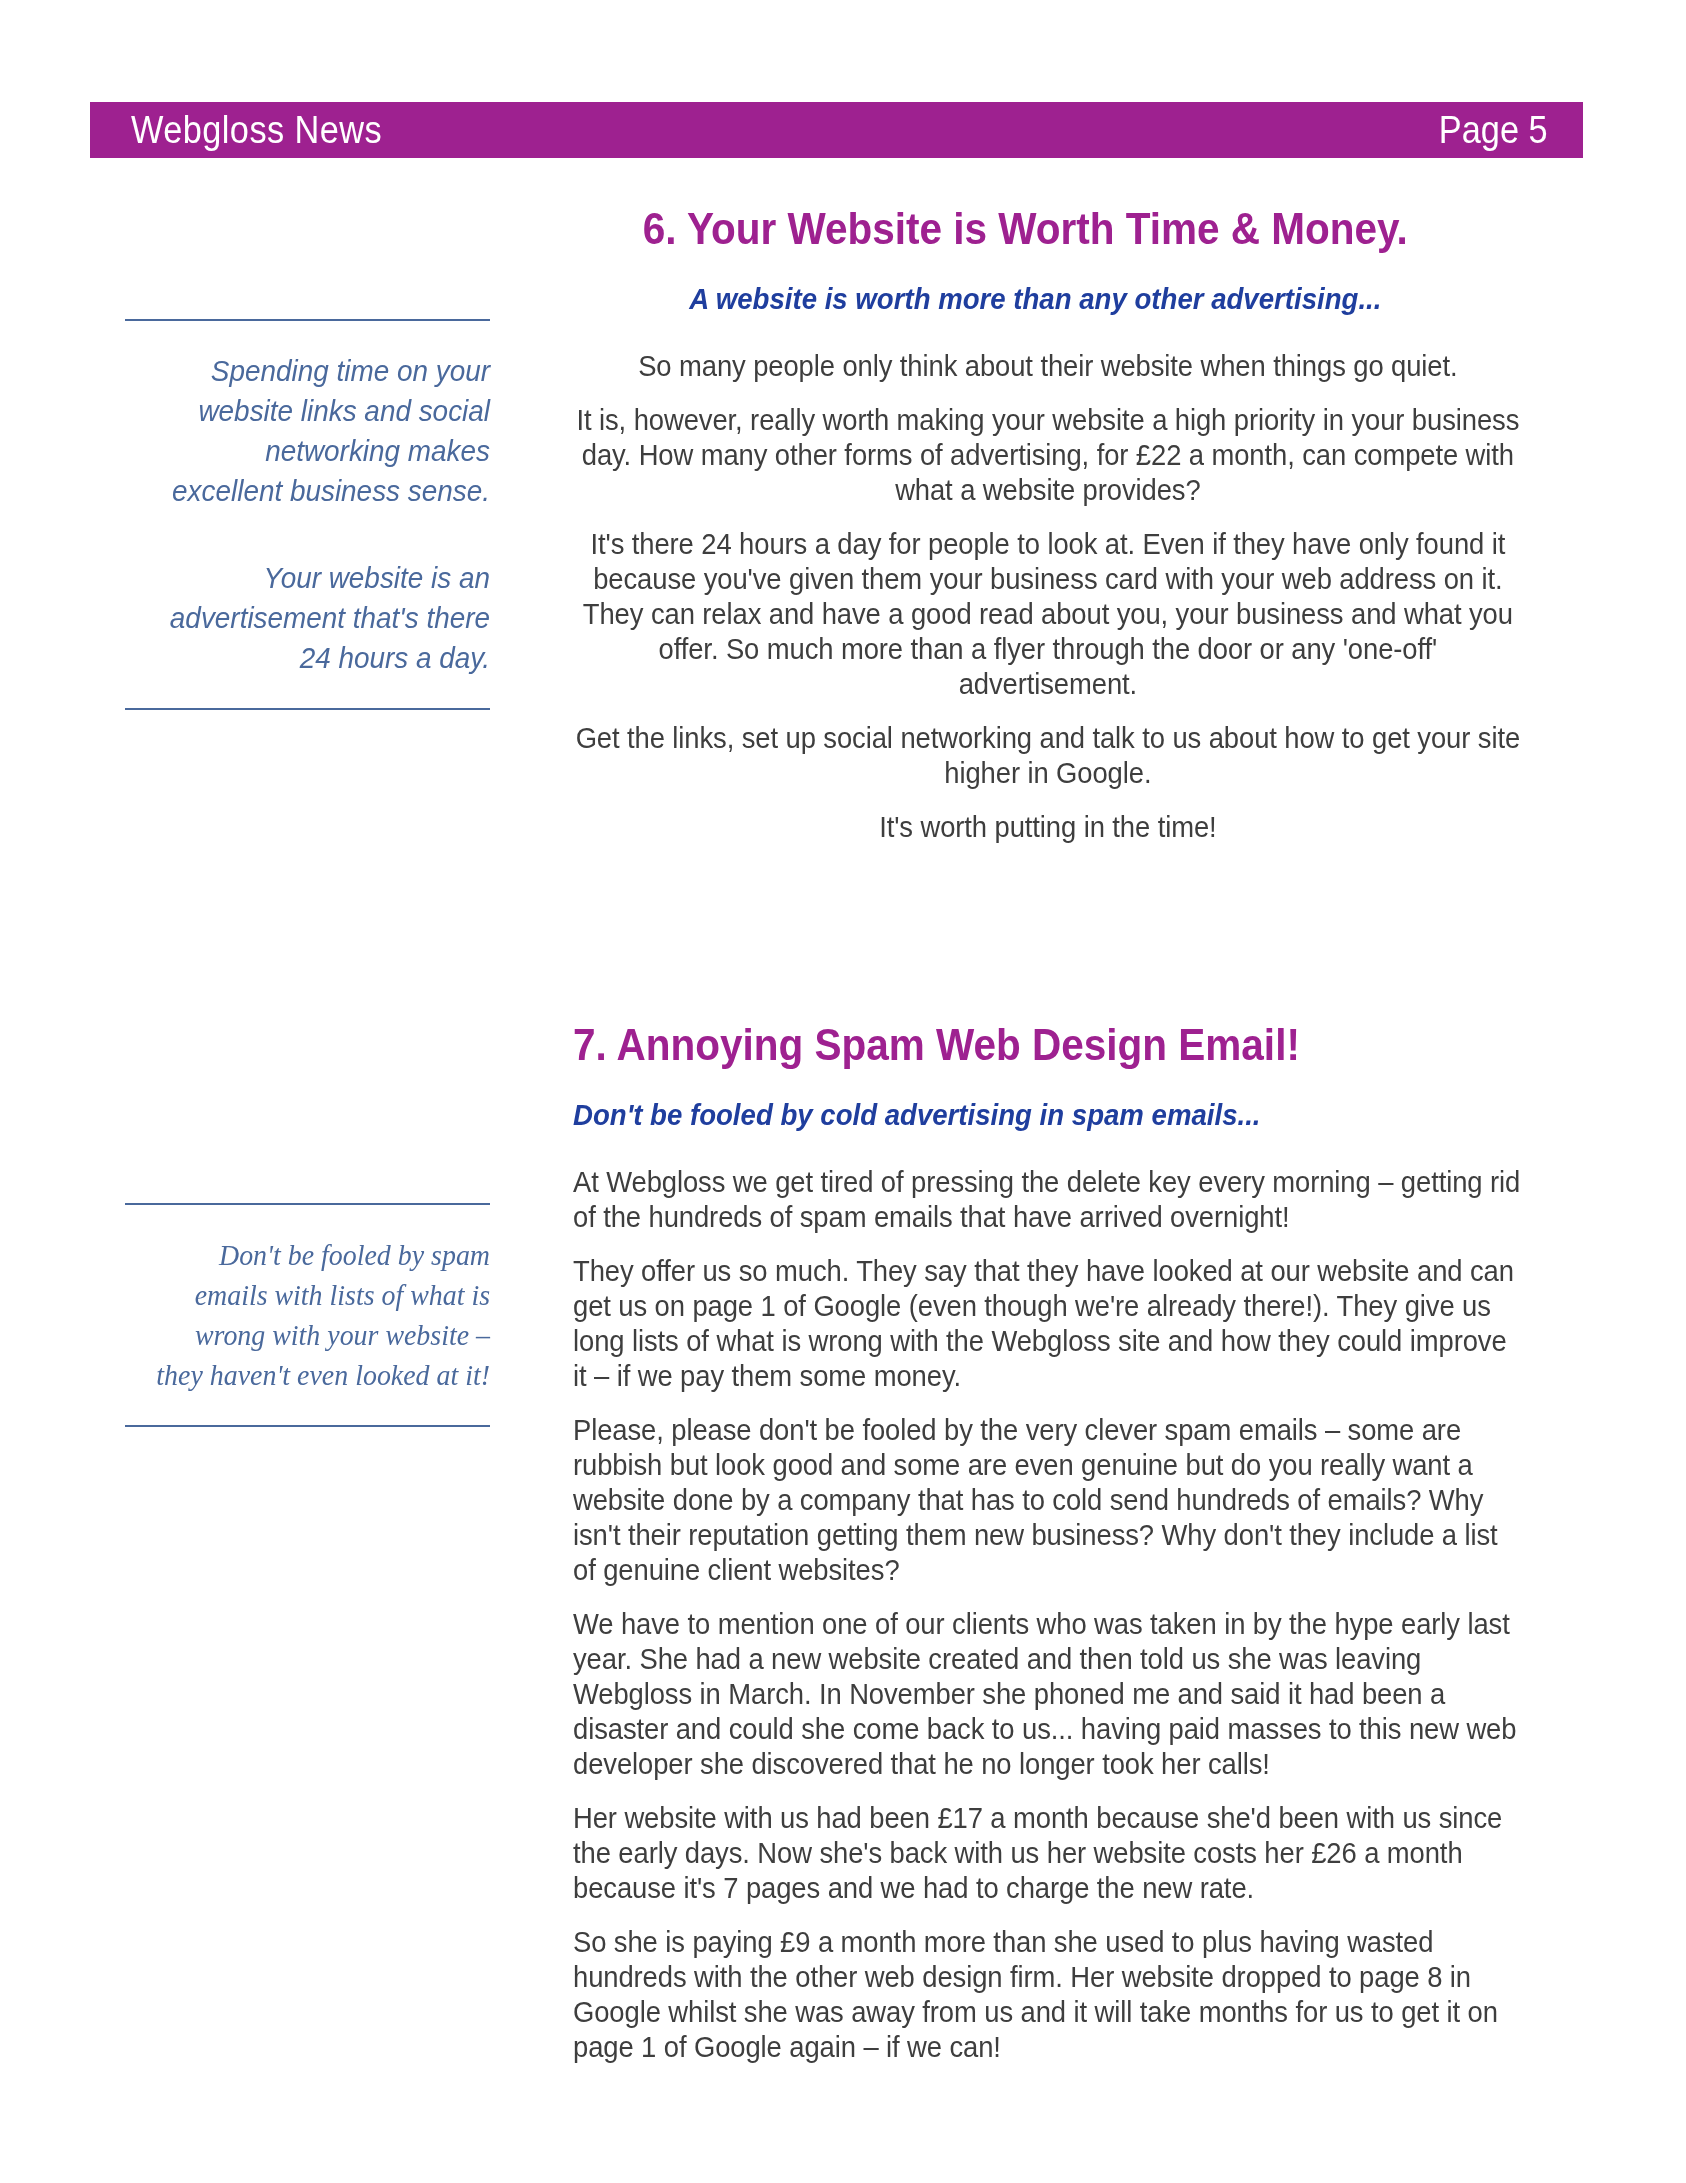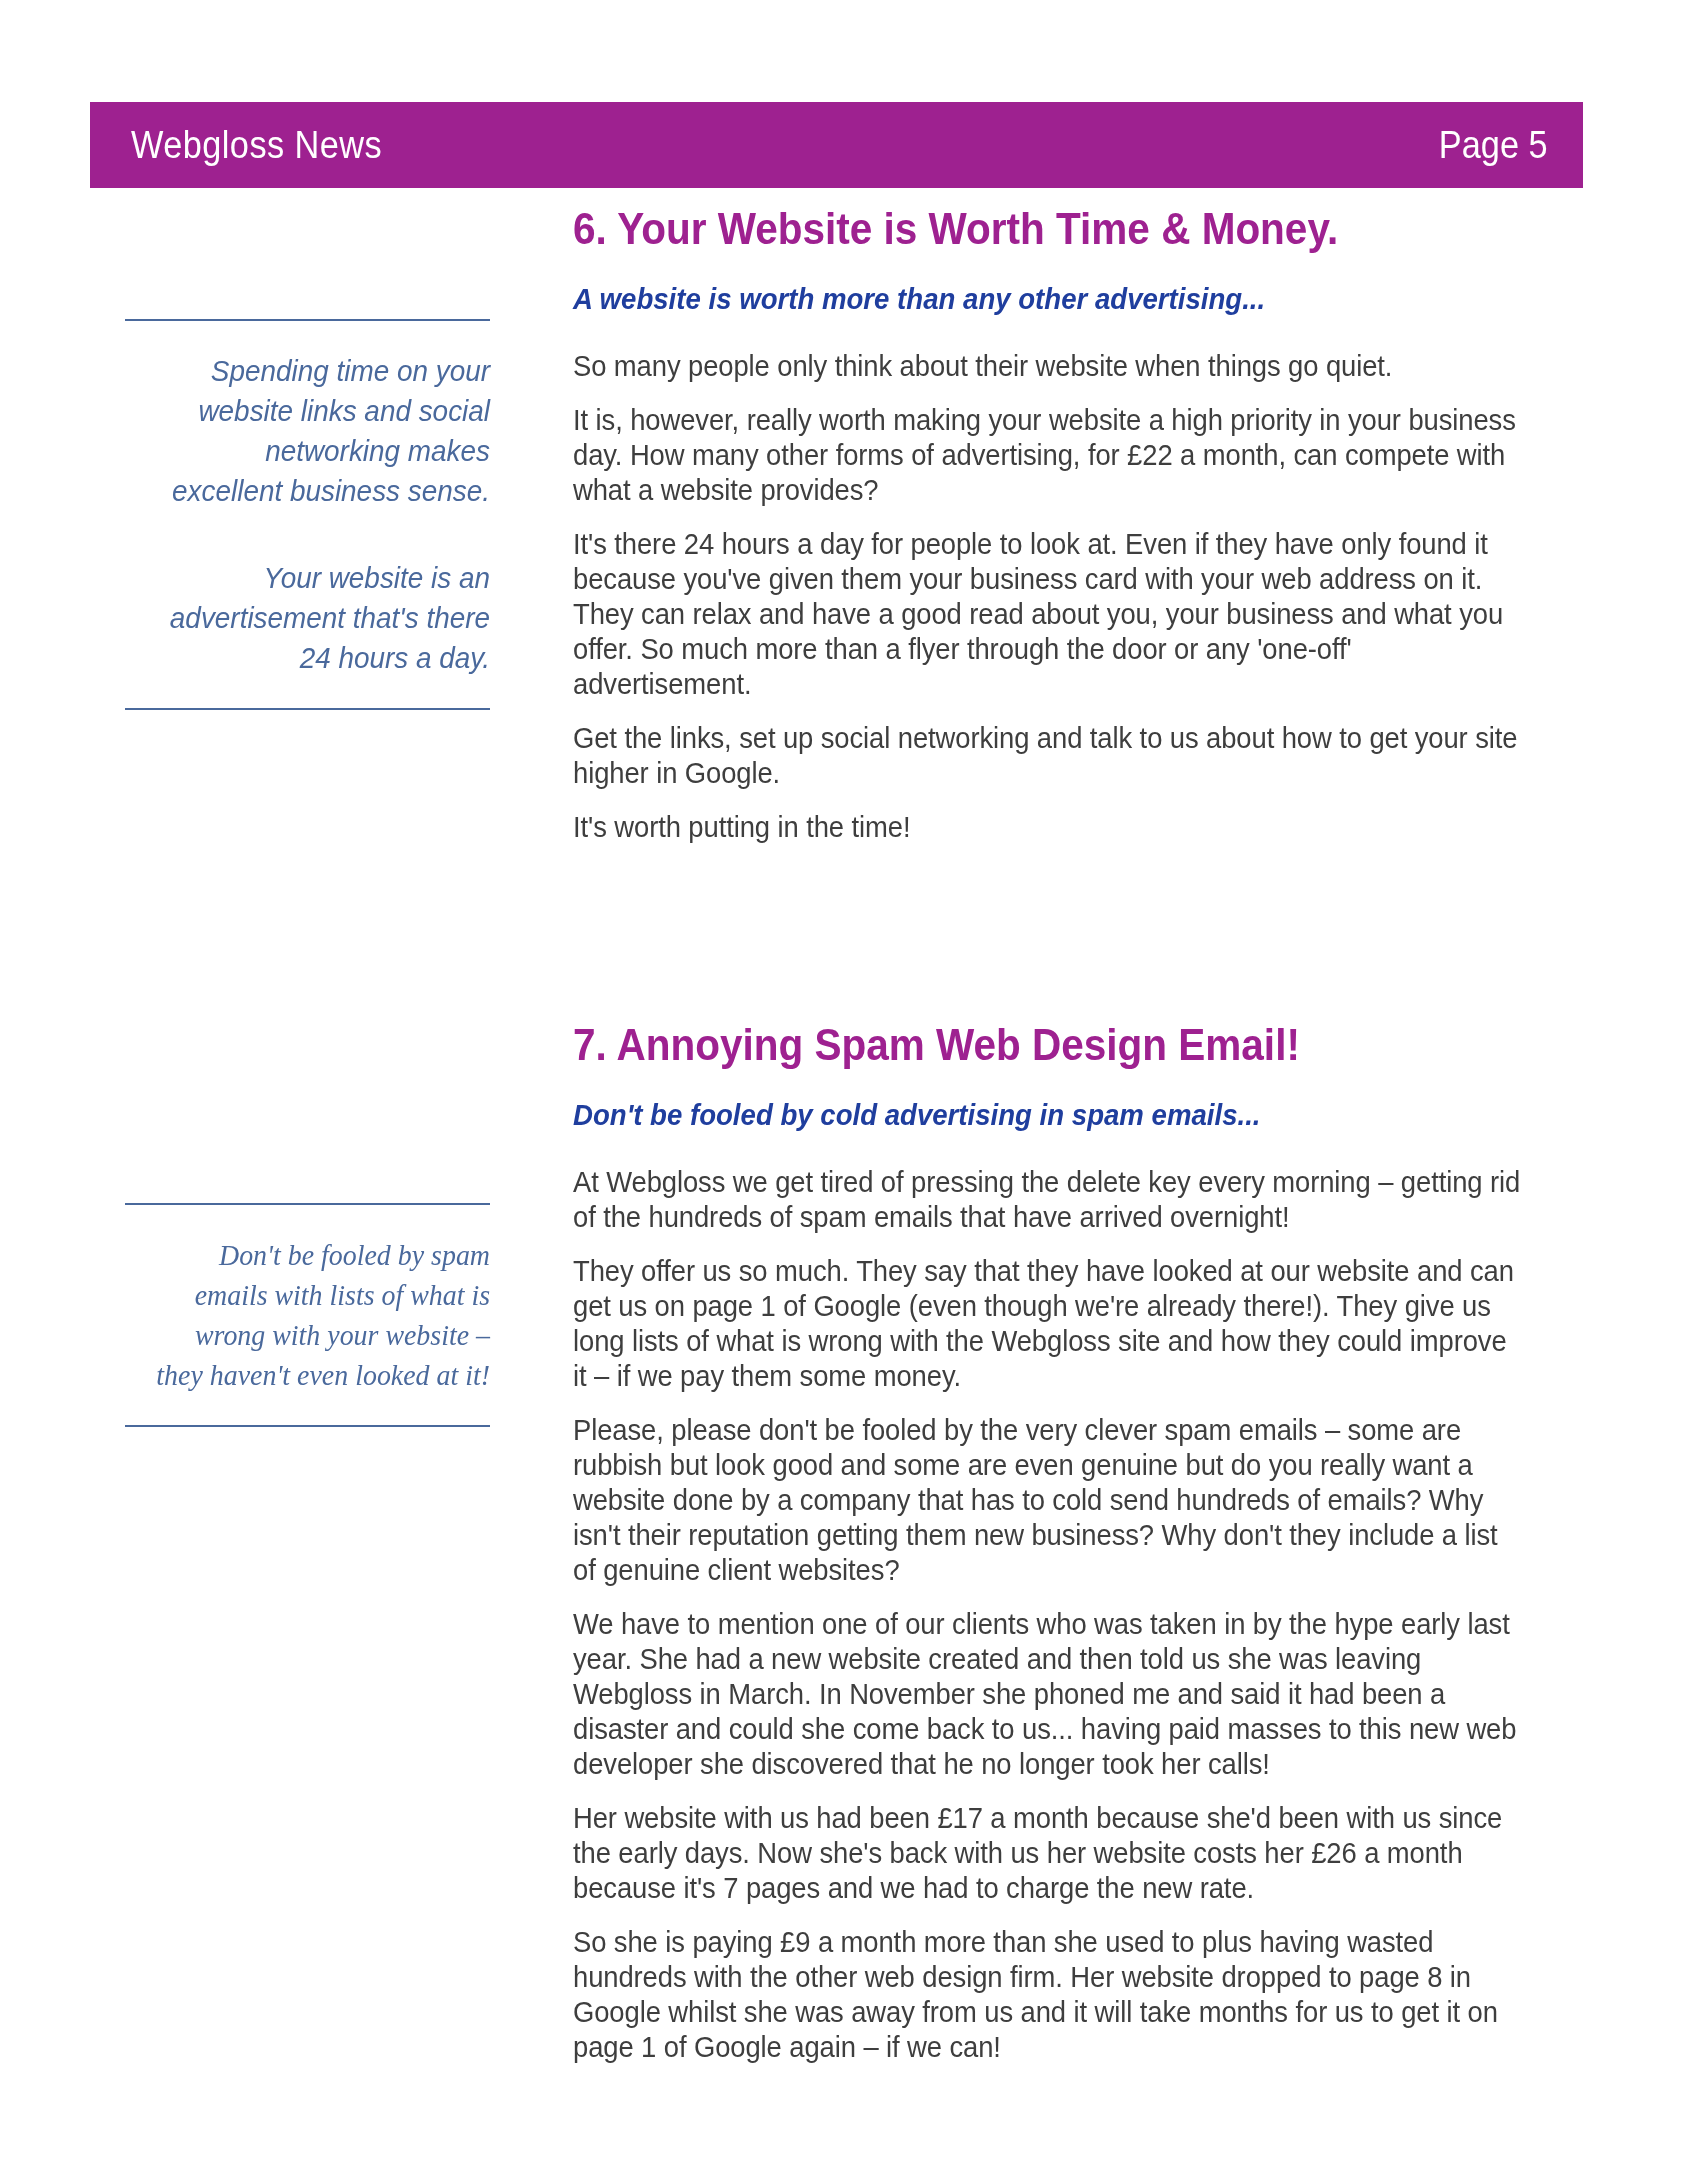--- a/index.html
+++ b/index.html
@@ -14,21 +14,21 @@
     position: relative;
     overflow: hidden;
   }
 
   
   .header-bar {
     position: absolute;
     left: 90px;
     top: 102px;
     width: 1493px;
-    height: 86px;
+    height: 56px;
     background: #9E2190;
     display: flex;
     align-items: center;
     justify-content: space-between;
     box-sizing: border-box;
     padding: 0 35px 0 41px;
   }
   .header-title {
     color: #ffffff;
     font-size: 39px;
@@ -91,21 +91,21 @@
 
   
   .main-col {
     position: absolute;
     left: 573px;
     top: 0;
     width: 1005px;
   }
 
   .section { margin-bottom: 0; }
-  .section.sec-1 { padding-top: 32px; }
+  .section.sec-1 { padding-top: 32px; text-align: center; }
   .section.sec-2 { padding-top: 156px; }
 
   .sec-heading {
     color: #9E2190;
     font-size: 45px;
     font-weight: bold;
     line-height: 50px;
     margin: 0 0 27px 0;
     transform: scaleX(0.90);
     transform-origin: left center;

